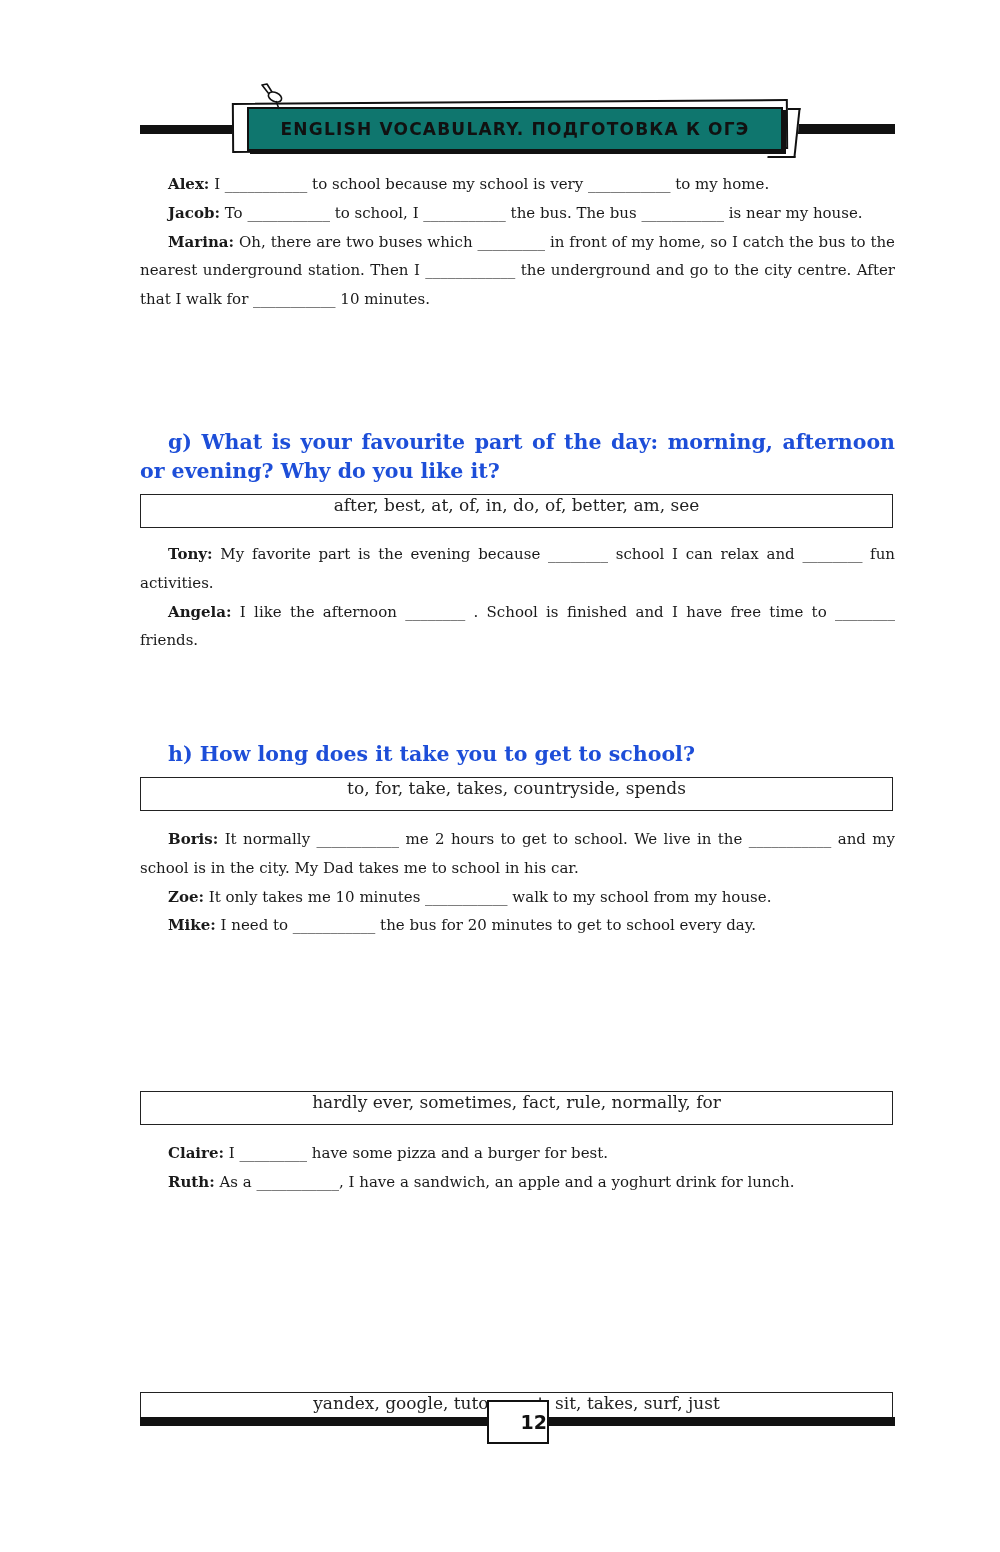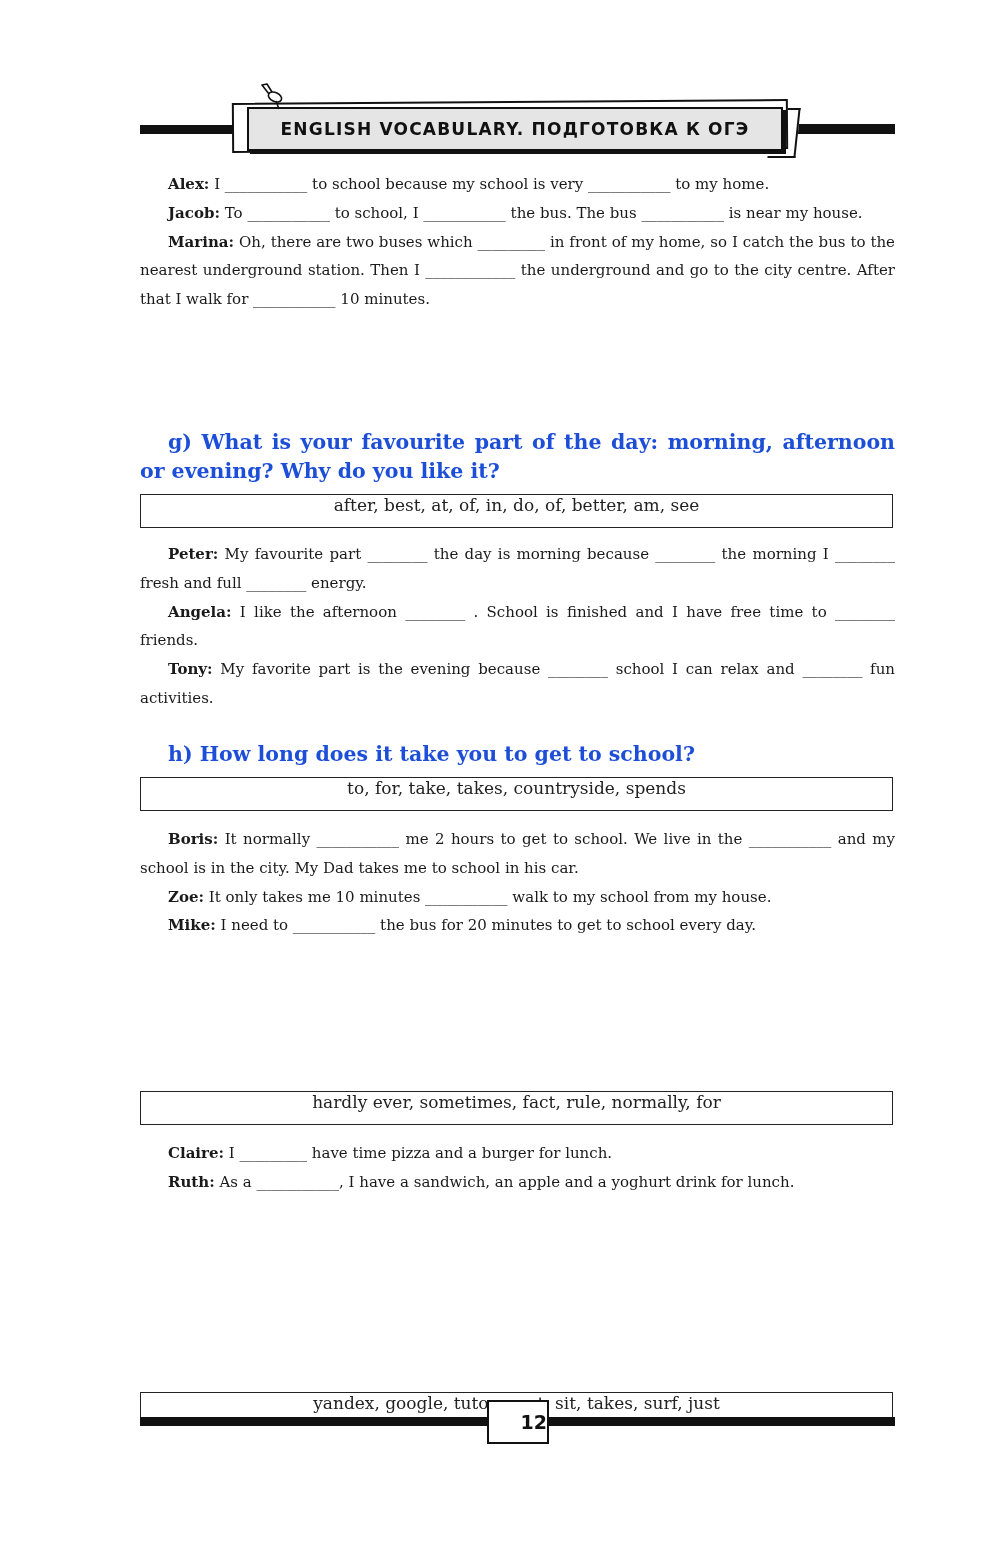--- a/index.html
+++ b/index.html
@@ -4,21 +4,21 @@
   <style>
     html, body { margin: 0; padding: 0; background: #ffffff; }
     body { width: 1000px; height: 1552px; position: relative; overflow: hidden; color: #1a1a1a; }
     .page { position: absolute; left: 0; top: 0; width: 1000px; height: 1552px; }
 
     
     .hdr-bar-left { position: absolute; left: 140px; top: 125px; width: 95px; height: 9px; background: #111; }
     .hdr-bar-right { position: absolute; left: 798px; top: 124px; width: 97px; height: 10px; background: #111; }
     .hdr-paper-back { position: absolute; left: 232px; top: 101px; width: 552px; height: 46px; border: 2px solid #111; background: #fff; transform: rotate(-0.4deg); }
     .hdr-paper-back2 { position: absolute; left: 770px; top: 108px; width: 26px; height: 46px; border: 2px solid #111; border-left: none; background: #fff; transform: skewX(-6deg); }
-    .hdr-paper { position: absolute; left: 247px; top: 107px; width: 532px; height: 40px; border: 2px solid #111; background: #e5e5e5; box-shadow: 3px 3px 0 #111; display: flex; align-items: center; justify-content: center; }
+    .hdr-paper { position: absolute; left: 247px; top: 107px; width: 532px; height: 40px; border: 2px solid #111; background: #0f766e; box-shadow: 3px 3px 0 #111; display: flex; align-items: center; justify-content: center; }
     .hdr-title { font-family: "DejaVu Sans", sans-serif; font-weight: bold; font-size: 17px; letter-spacing: 1.2px; color: #111; }
     .pin { position: absolute; left: 258px; top: 82px; width: 30px; height: 30px; }
 
     
     .text { position: absolute; left: 140px; width: 755px; font-family: "DejaVu Serif", serif; font-size: 15px; line-height: 28.8px; color: #1a1a1a; }
     .para { text-align: justify; text-indent: 28px; margin: 0; }
     .speaker { font-weight: bold; }
 
     .question { position: absolute; left: 140px; width: 755px; font-family: "DejaVu Serif", serif; font-weight: bold; font-size: 20.5px; line-height: 28.8px; text-indent: 28px; text-align: justify; margin: 0; color: #1d4ed8; }
 
@@ -53,40 +53,39 @@
     <p class="para"><span class="speaker">Alex:</span><span> I ___________ to school because my school is very ___________ to my home.</span></p>
     <p class="para"><span class="speaker">Jacob:</span><span> To ___________ to school, I ___________ the bus. The bus ___________ is near my house.</span></p>
     <p class="para"><span class="speaker">Marina:</span><span> Oh, there are two buses which _________ in front of my home, so I catch the bus to the nearest underground station. Then I ____________ the underground and go to the city centre. After that I walk for ___________ 10 minutes.</span></p>
   </div>
 
   <p class="question" style="top:428px;">g) What is your favourite part of the day: morning, afternoon or evening? Why do you like it?</p>
   <div class="wordbox" style="top:494px;">
     <span>after, best, at, of, in, do, of, better, am, see</span>
   </div>
   <div class="text" style="top:540px;">
-    <p class="para"><span class="speaker">Peter:</span><span> My favourite part ________ the day is morning because ________ the morning I ________ fresh and full ________ energy.</span></p>
+    <p class="para"><span class="speaker">Tony:</span><span> My favorite part is the evening because ________ school I can relax and ________ fun activities.</span></p>
     <p class="para"><span class="speaker">Angela:</span><span> I like the afternoon ________ . School is finished and I have free time to ________ friends.</span></p>
-    <p class="para"><span class="speaker">Tony:</span><span> My favorite part is the evening because ________ school I can relax and ________ fun activities.</span></p>
   </div>
 
   <p class="question" style="top:740px;">h) How long does it take you to get to school?</p>
   <div class="wordbox" style="top:777px;">
     <span>to, for, take, takes, countryside, spends</span>
   </div>
   <div class="text" style="top:825px;">
     <p class="para"><span class="speaker">Boris:</span><span> It normally ___________ me 2 hours to get to school. We live in the ___________ and my school is in the city. My Dad takes me to school in his car.</span></p>
     <p class="para"><span class="speaker">Zoe:</span><span> It only takes me 10 minutes ___________ walk to my school from my house.</span></p>
     <p class="para"><span class="speaker">Mike:</span><span> I need to ___________ the bus for 20 minutes to get to school every day.</span></p>
   </div>
 
   <div class="wordbox" style="top:1091px;">
     <span>hardly ever, sometimes, fact, rule, normally, for</span>
   </div>
   <div class="text" style="top:1139px;">
-    <p class="para"><span class="speaker">Claire:</span><span> I _________ have time pizza and a burger for lunch.</span></p>
+    <p class="para"><span class="speaker">Claire:</span><span> I _________ have some pizza and a burger for best.</span></p>
     <p class="para"><span class="speaker">Ruth:</span><span> As a ___________, I have a sandwich, an apple and a yoghurt drink for lunch.</span></p>
   </div>
 
   <div class="wordbox" style="top:1392px;">
     <span>yandex, google, tutors, out, sit, takes, surf, just</span>
   </div>
 
   <div class="ftr-bar-left"></div>
   <div class="ftr-bar-right"></div>
   <div class="page-num-box">

